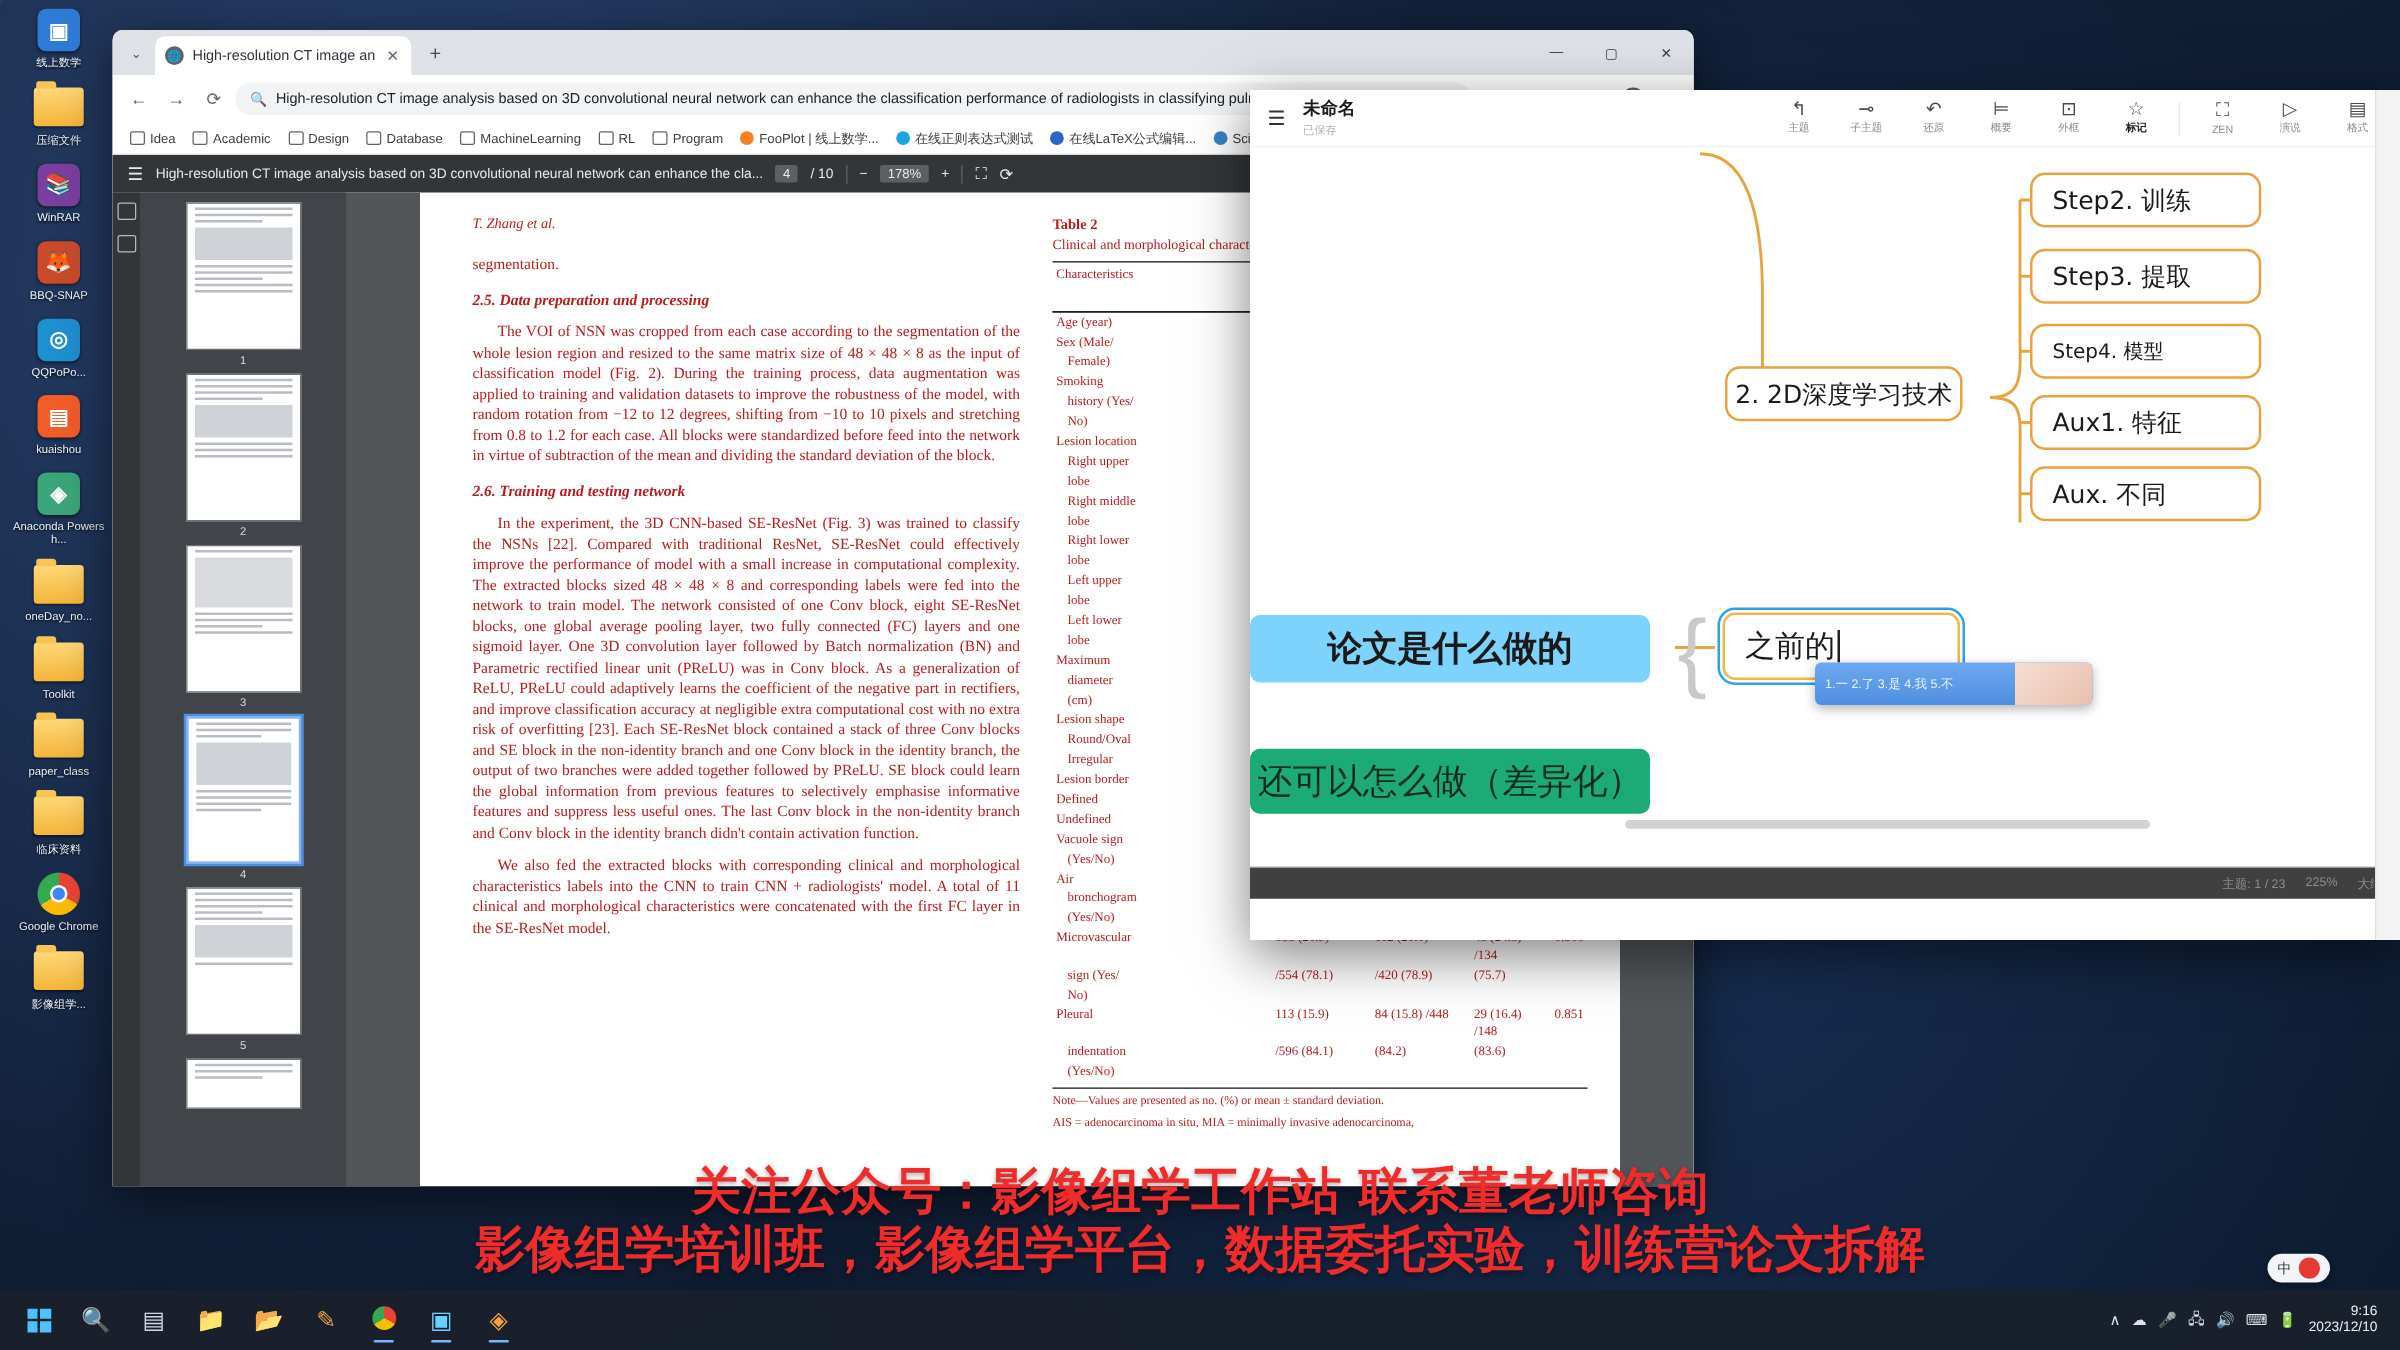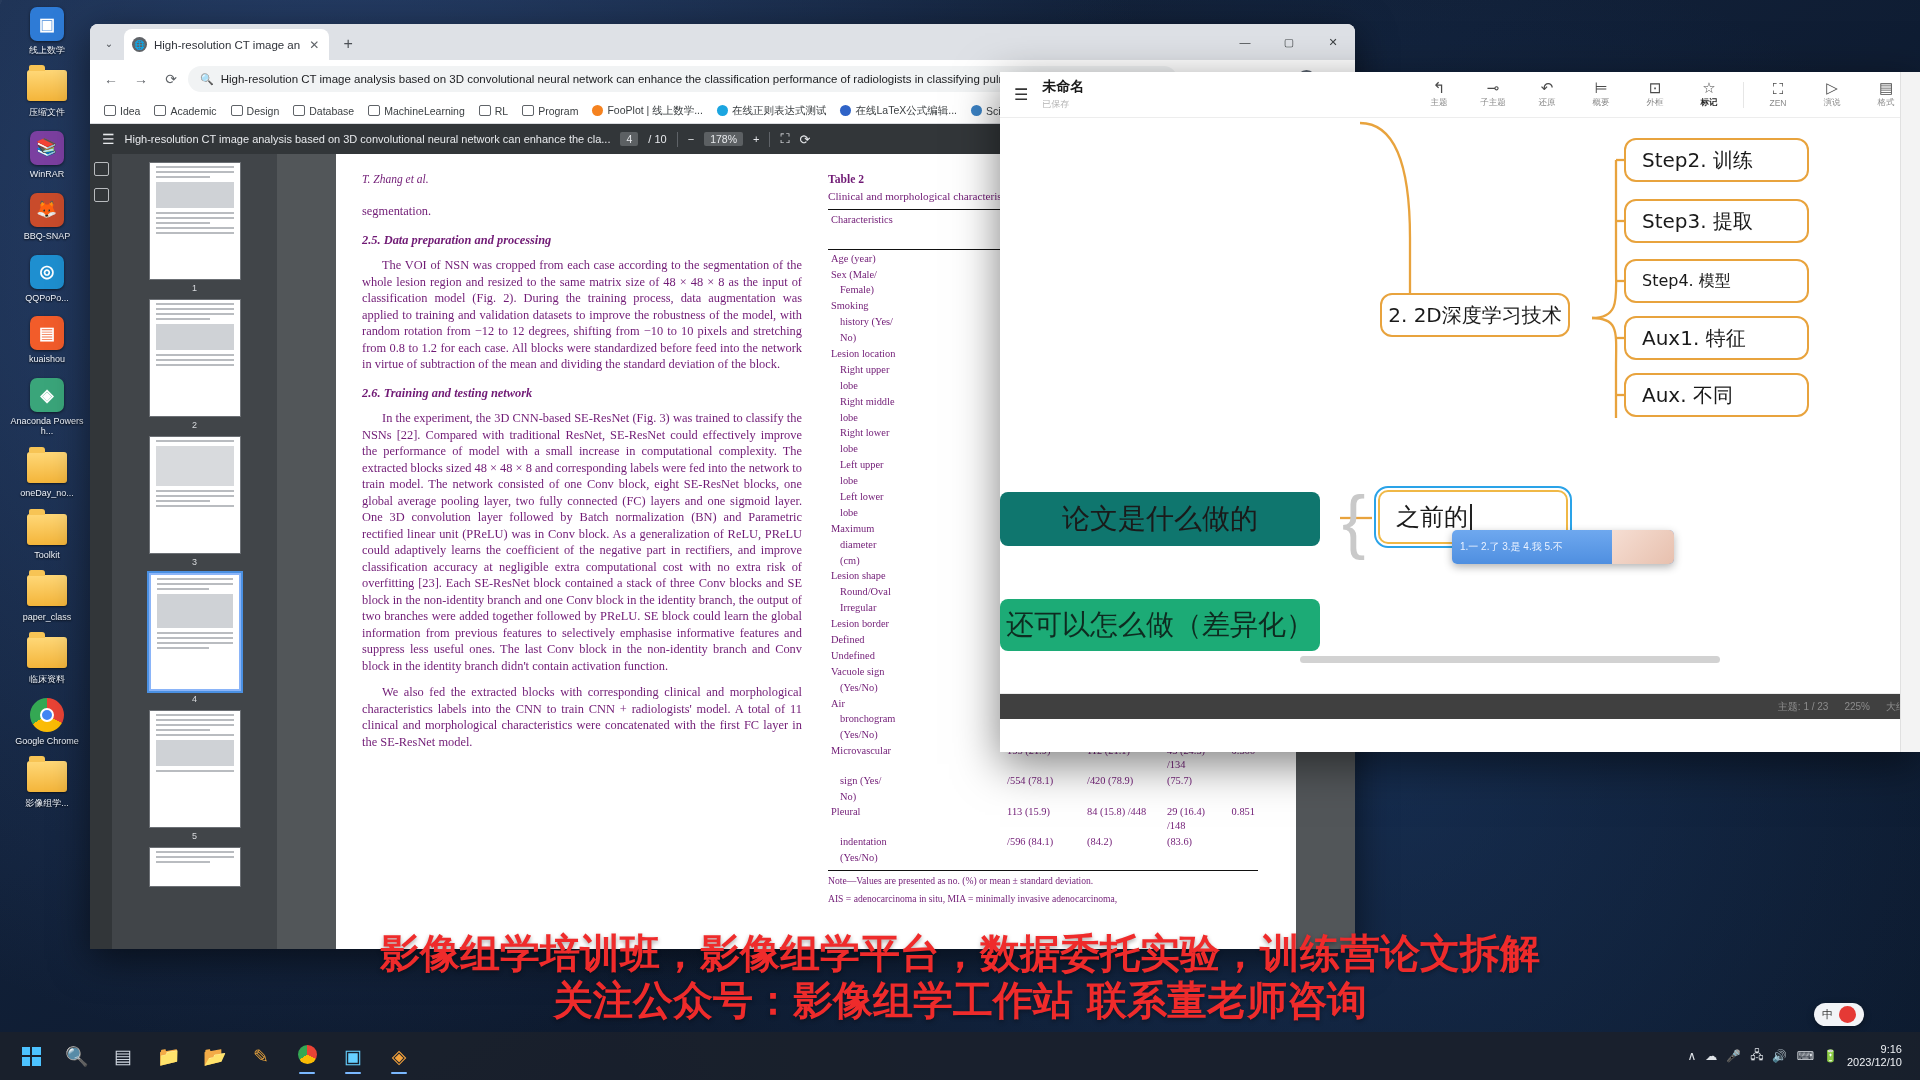--- a/index.html
+++ b/index.html
@@ -118,22 +118,22 @@
     width:92px;height:118px;background:#fff;border:1px solid #6c7075;position:relative;overflow:hidden;
   }
   .thumb.sel{border:2px solid #8ab4f8;outline:2px solid #4a90e2;}
   .thumb .ln{height:2px;background:#b9bcc0;margin:3px 6px;}
   .thumb .ln.s{width:60%;}
   .thumb .blk{height:26px;background:#cfd2d6;margin:4px 6px;}
   .thumb-num{color:#d8dadd;font-size:9px;margin-top:3px;}
 
   .pdf-page{flex:1;display:flex;justify-content:center;padding-top:0;overflow:hidden;}
   .page-sheet{
-    width:960px;background:#fff;padding:18px 26px 0 26px;position:relative;
-    font-family:"Liberation Serif", serif; color:#701a75;
+    width:960px;background:#fff;padding:18px 26px 0 42px;position:relative;
+    font-family:"Liberation Serif", serif; color:#b91c1c;
   }
   .pdf-cols{display:flex;gap:26px;}
   .col-l{width:440px;font-size:12.4px;line-height:1.33;text-align:justify;}
   .col-r{width:430px;font-size:11.2px;line-height:1.3;}
   .author{font-style:italic;font-size:11.5px;margin-bottom:16px;}
   .col-l p{margin-bottom:10px;text-indent:0;}
   .col-l p.ind{text-indent:20px;}
   .col-l h4{font-style:italic;font-size:12.4px;font-weight:bold;margin:12px 0 9px;}
   .tbl-title{font-weight:bold;font-size:11.6px;margin-bottom:2px;}
   .tbl-cap{font-size:11.2px;text-align:justify;line-height:1.28;margin-bottom:6px;}
@@ -163,21 +163,21 @@
   .mm-tool .lb{font-size:8.5px;color:#8a8a8a;white-space:nowrap;}
   .mm-tool.active .lb{color:#222;font-weight:bold;}
   .mm-divider{width:1px;height:26px;background:#e6e6e6;margin:0 6px;}
 
   .mm-canvas{position:relative;height:575px;background:#fff;overflow:hidden;}
   .node{
     position:absolute;display:flex;align-items:center;justify-content:center;
     font-family:"DejaVu Sans","Liberation Sans",sans-serif; color:#1a1a1a;
   }
   .n-orange{background:#f6a33c;border-radius:8px;}
-  .n-yellow{background:#0f766e;border-radius:8px;}
+  .n-yellow{background:#7dd3fc;border-radius:8px;font-weight:bold;}
   .n-green {background:#1cab76;border-radius:8px;}
   .n-out   {background:#fff;border:2px solid #e8a33d;border-radius:12px;}
   .n-sel   {background:#fff;border:2.5px solid #f0b846;border-radius:10px;outline:2.5px solid #2aa3e8;outline-offset:2px;}
   .brace{position:absolute;color:#c9c9c9;font-size:60px;line-height:1;font-weight:100;}
   .caret{display:inline-block;width:1.5px;height:26px;background:#222;margin-left:2px;vertical-align:middle;}
 
   .mm-status{
     height:26px;background:#404040;border-top:1px solid #ececec;display:flex;align-items:center;
     justify-content:flex-end;gap:16px;padding-right:14px;font-size:10px;color:#8c8c8c;
   }
@@ -855,22 +855,22 @@
     <div class="mm-status">
       <span>主题: 1 / 23</span>
       <span>225%</span>
       <span>大纲</span>
     </div>
   </div>
 
   <div class="edge-strip"></div>
 
   <div class="red-overlay">
+    <div class="red-line">关注公众号：影像组学工作站   联系董老师咨询</div>
     <div class="red-line">影像组学培训班，影像组学平台，数据委托实验，训练营论文拆解</div>
-    <div class="red-line">关注公众号：影像组学工作站   联系董老师咨询</div>
   </div>
 
   <div class="ime-badge">
     <span class="cn">中</span>
     <span class="red"></span>
   </div>
 
   <div class="taskbar">
     <div class="tb-item">
       <div class="winlogo">

